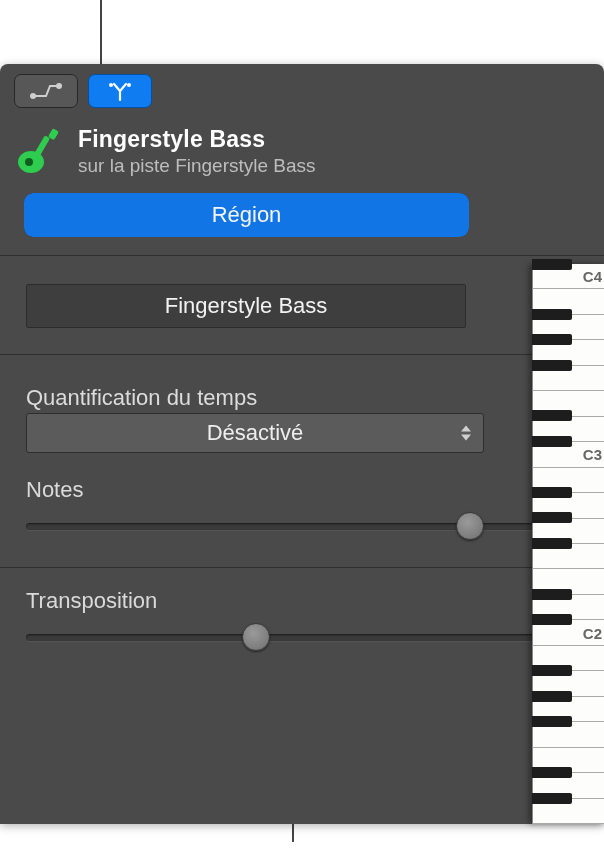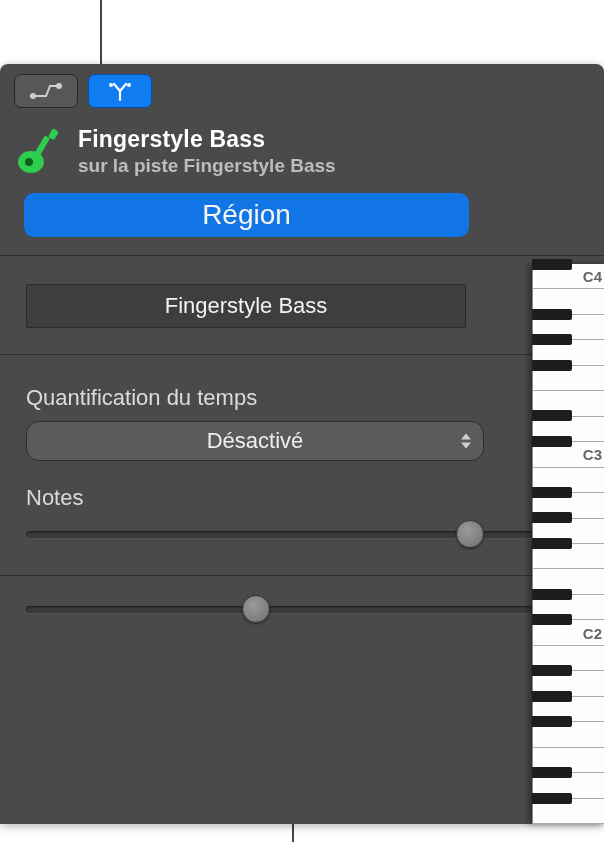--- a/index.html
+++ b/index.html
@@ -59,38 +59,37 @@
     .title-stack .title {
       color: #fff;
       font-size: 23px;
       font-weight: 600;
       letter-spacing: .2px;
     }
     .title-stack .subtitle {
       color: #bdbdbd;
       font-size: 19px;
       margin-top: 2px;
-      font-weight: bold;
     }
     .tab-bar {
       display: flex;
       width: 445px;
       margin: 6px 0 0 24px;
       background: #3a3a3a;
       border-radius: 9px;
       overflow: hidden;
       height: 44px;
     }
     .tab {
       flex: 1;
       display: flex;
       align-items: center;
       justify-content: center;
       color: #f5f5f5;
-      font-size: 28px;
+      font-size: 22px;
       cursor: pointer;
     }
     .tab.active {
       background: #1275e5;
       border-radius: 9px;
     }
     .divider {
       height: 1px;
       background: #2f2f2f;
     }
@@ -105,28 +104,28 @@
       display: flex;
       align-items: center;
       justify-content: center;
       color: #f2f2f2;
       font-size: 22px;
       border-radius: 2px;
     }
     .param-label {
       color: #dcdcdc;
       font-size: 22px;
-      margin-bottom: 10px;
+      margin-bottom: 2px;
     }
     .dropdown {
       width: 458px;
       height: 40px;
       background: #5b5b5b;
       border: 1px solid #2e2e2e;
-      border-radius: 13px;
+      border-radius: 3px;
       display: flex;
       align-items: center;
       justify-content: center;
       color: #eee;
       font-size: 22px;
       position: relative;
       cursor: pointer;
     }
     .dropdown .arrows {
       position: absolute;
@@ -300,20 +299,24 @@
         <div class="track-bar"></div>
         <div class="thumb" style="left:430px"></div>
       </div>
     </div>
   </div>
 
   <div style="height:28px"></div>
   <div class="divider"></div>
 
   <div class="trans-block">
+    <div class="slider-head">
+      <span>Transposition</span>
+      <span>0</span>
+    </div>
     <div class="slider-track">
       <div class="track-bar"></div>
       <div class="thumb" style="left:216px"></div>
     </div>
   </div>
 
   <div class="piano-strip">
 
     <div class="wkey">
         <span class="klabel">C4</span>

